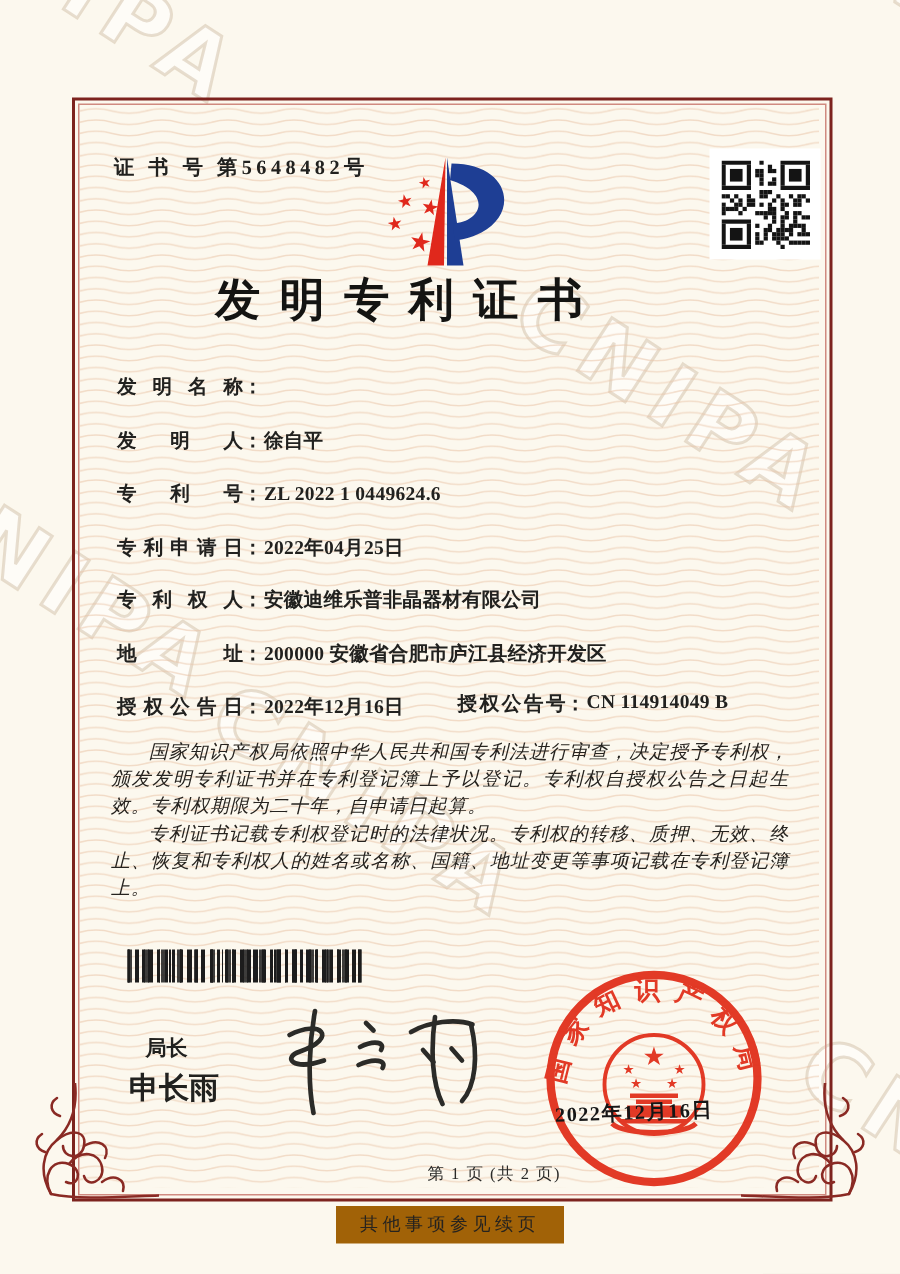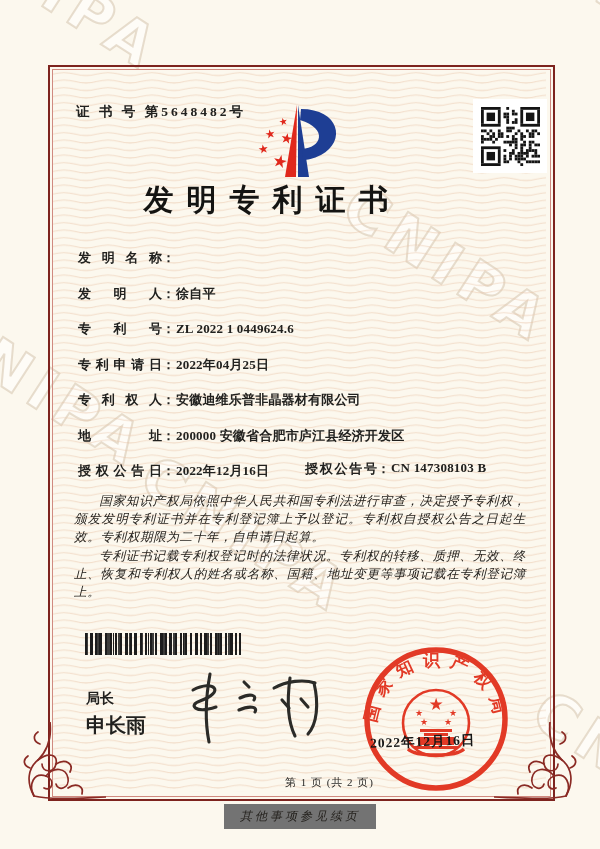--- a/index.html
+++ b/index.html
@@ -39,35 +39,35 @@
            letter-spacing:0.6px;text-align:justify;}
 
   
   .barcode{position:absolute;left:85px;top:633px;width:156px;height:22px;
     background-image:
       repeating-linear-gradient(90deg,#1c1c1c 0 2px,transparent 2px 5px),
       repeating-linear-gradient(90deg,#1c1c1c 0 1px,transparent 1px 7px),
       repeating-linear-gradient(90deg,rgba(28,28,28,.85) 0 3px,transparent 3px 11px);}
 
   
-  .signer-title{position:absolute;left:86px;top:690px;font-size:14px;font-weight:700;color:#21211f;}
+  .signer-title{position:absolute;left:97px;top:690px;font-size:14px;font-weight:700;color:#21211f;}
   .signer-name{position:absolute;left:86px;top:712px;font-size:20px;font-weight:700;color:#21211f;}
   .signature{position:absolute;left:180px;top:666px;}
 
   
   .seal{position:absolute;left:360px;top:643px;width:152px;height:152px;opacity:.95;}
   .seal-date{position:absolute;left:370px;top:733px;font-size:13.5px;font-weight:700;color:#161616;
              letter-spacing:1px;transform:rotate(-2deg);white-space:nowrap;}
 
   
   .page-info{position:absolute;left:48px;top:775px;width:563px;text-align:center;font-size:11px;
              letter-spacing:1px;color:#2a2a28;font-family:Liberation Serif, serif;}
   .footer-note{position:absolute;left:0;top:804px;width:600px;text-align:center;}
-  .footer-note span{display:inline-block;background:#737373;padding:4px 16px;font-size:12px;
-                    letter-spacing:3px;color:#26231f;font-style:italic;}
+  .footer-note span{display:inline-block;background:#a16207;padding:4px 16px;font-size:12px;
+                    letter-spacing:3px;color:#26231f;}
 </style>
 </head>
 <body>
 
 <div class="page">
 
   <div class="wm" style="left:-60px;top:-42px;">CNIPA</div>
   <div class="wm" style="left:520px;top:-30px;">CNIPA</div>
   <div class="wm" style="left:330px;top:230px;">CNIPA</div>
   <div class="wm" style="left:-75px;top:355px;">CNIPA</div>
@@ -291,21 +291,21 @@
         <span class="f-colon">：</span>
       <span class="f-value">200000 安徽省合肥市庐江县经济开发区</span>
     </div>
     <div class="f-row">
       <span class="f-label">授权公告日</span>
         <span class="f-colon">：</span>
       <span class="f-value">2022年12月16日</span>
       <span class="pair2">
         <span class="f-label">授权公告号</span>
           <span class="f-colon">：</span>
-        <span class="f-value">CN 147308103 B</span>
+        <span class="f-value">CN 114914049 B</span>
       </span>
     </div>
   </div>
 
   <div class="paras">
     <p>国家知识产权局依照中华人民共和国专利法进行审查，决定授予专利权，颁发发明专利证书并在专利登记簿上予以登记。专利权自授权公告之日起生效。专利权期限为二十年，自申请日起算。</p>
     <p>专利证书记载专利权登记时的法律状况。专利权的转移、质押、无效、终止、恢复和专利权人的姓名或名称、国籍、地址变更等事项记载在专利登记簿上。</p>
   </div>
 
   <div class="barcode"></div>

